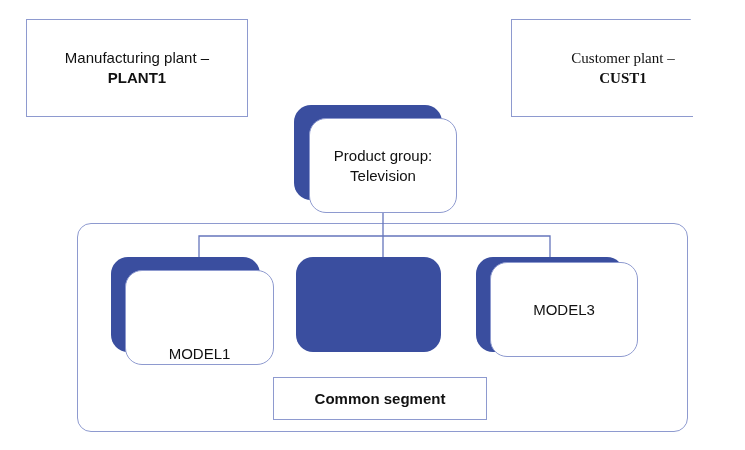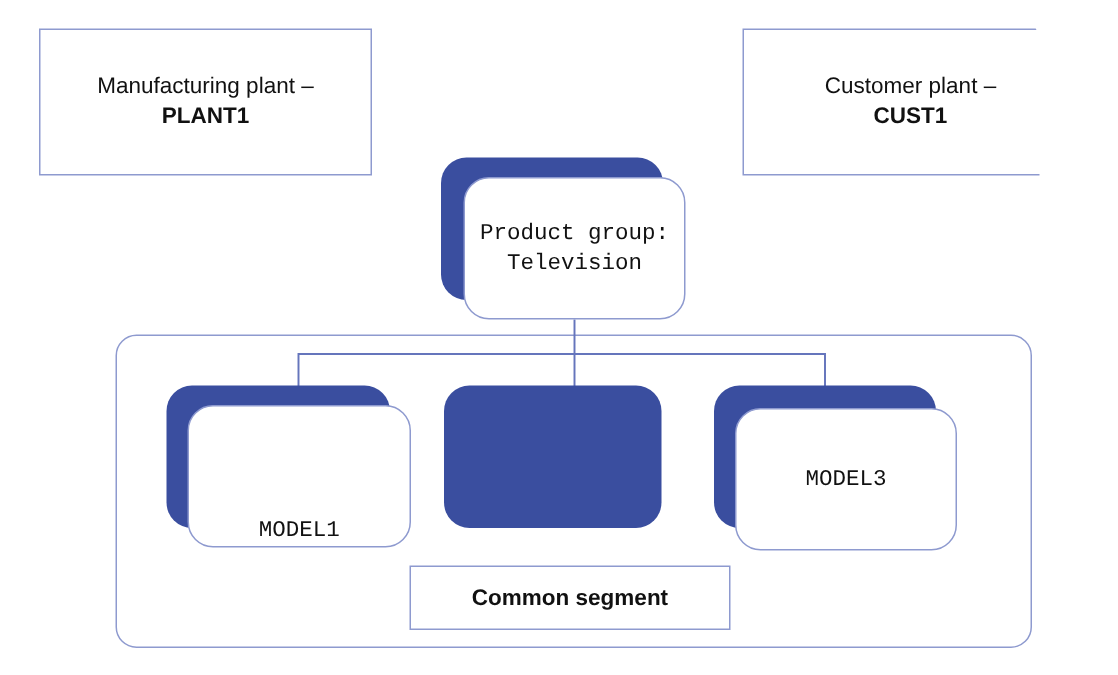--- a/index.html
+++ b/index.html
@@ -29,21 +29,20 @@
   }
   .roundbox{
     background:#ffffff;
     border:1px solid var(--border);
     border-radius:17px;
     display:flex;flex-direction:column;
     align-items:center;justify-content:center;
     text-align:center;
     font-size:15px;line-height:20px;
     z-index:3;
-    font-family:Liberation Mono, monospace;
   }
   .shadowblock{
     background:var(--shadow);
     border-radius:17px;
     z-index:2;
   }
   .container-box{
     border:1px solid var(--border);
     border-radius:14px;
     background:transparent;
@@ -55,21 +54,21 @@
 </head>
 <body>
 
 <div class="canvas">
 
   <div class="abs plainbox" style="left:26px;top:19px;width:222px;height:98px;">
     <div>Manufacturing plant –</div>
     <div class="bold">PLANT1</div>
   </div>
 
-  <div class="abs plainbox" style="left:495px;top:19px;width:224px;height:98px;">
+  <div class="abs plainbox" style="left:511px;top:19px;width:224px;height:98px;font-family:Liberation Serif, serif;">
     <div>Customer plant –</div>
     <div class="bold">CUST1</div>
   </div>
 
   <div class="abs container-box" style="left:77px;top:223px;width:611px;height:209px;"></div>
 
   <svg class="connector-svg" width="745" height="450">
     <line x1="383" y1="213" x2="383" y2="258" stroke="#6575bc" stroke-width="1.3"></line>
     <polyline points="199,258 199,236 550,236 550,258" fill="none" stroke="#6575bc" stroke-width="1.3"></polyline>
   </svg>
@@ -81,21 +80,21 @@
   </div>
 
   <div class="abs shadowblock" style="left:111px;top:257px;width:149px;height:95px;"></div>
   <div class="abs roundbox" style="left:125px;top:270px;width:149px;height:95px;justify-content:flex-end;">
     <div>MODEL1</div>
   </div>
 
   <div class="abs shadowblock" style="left:296px;top:257px;width:145px;height:95px;"></div>
 
   <div class="abs shadowblock" style="left:476px;top:257px;width:148px;height:95px;"></div>
-  <div class="abs roundbox" style="left:490px;top:272px;width:148px;height:95px;align-items:center;">
+  <div class="abs roundbox" style="left:490px;top:262px;width:148px;height:95px;align-items:center;">
     <div>MODEL3</div>
   </div>
 
   <div class="abs plainbox bold" style="left:273px;top:377px;width:214px;height:43px;z-index:3;">
     <div>Common segment</div>
   </div>
 
 </div>
 
 </body></html>

